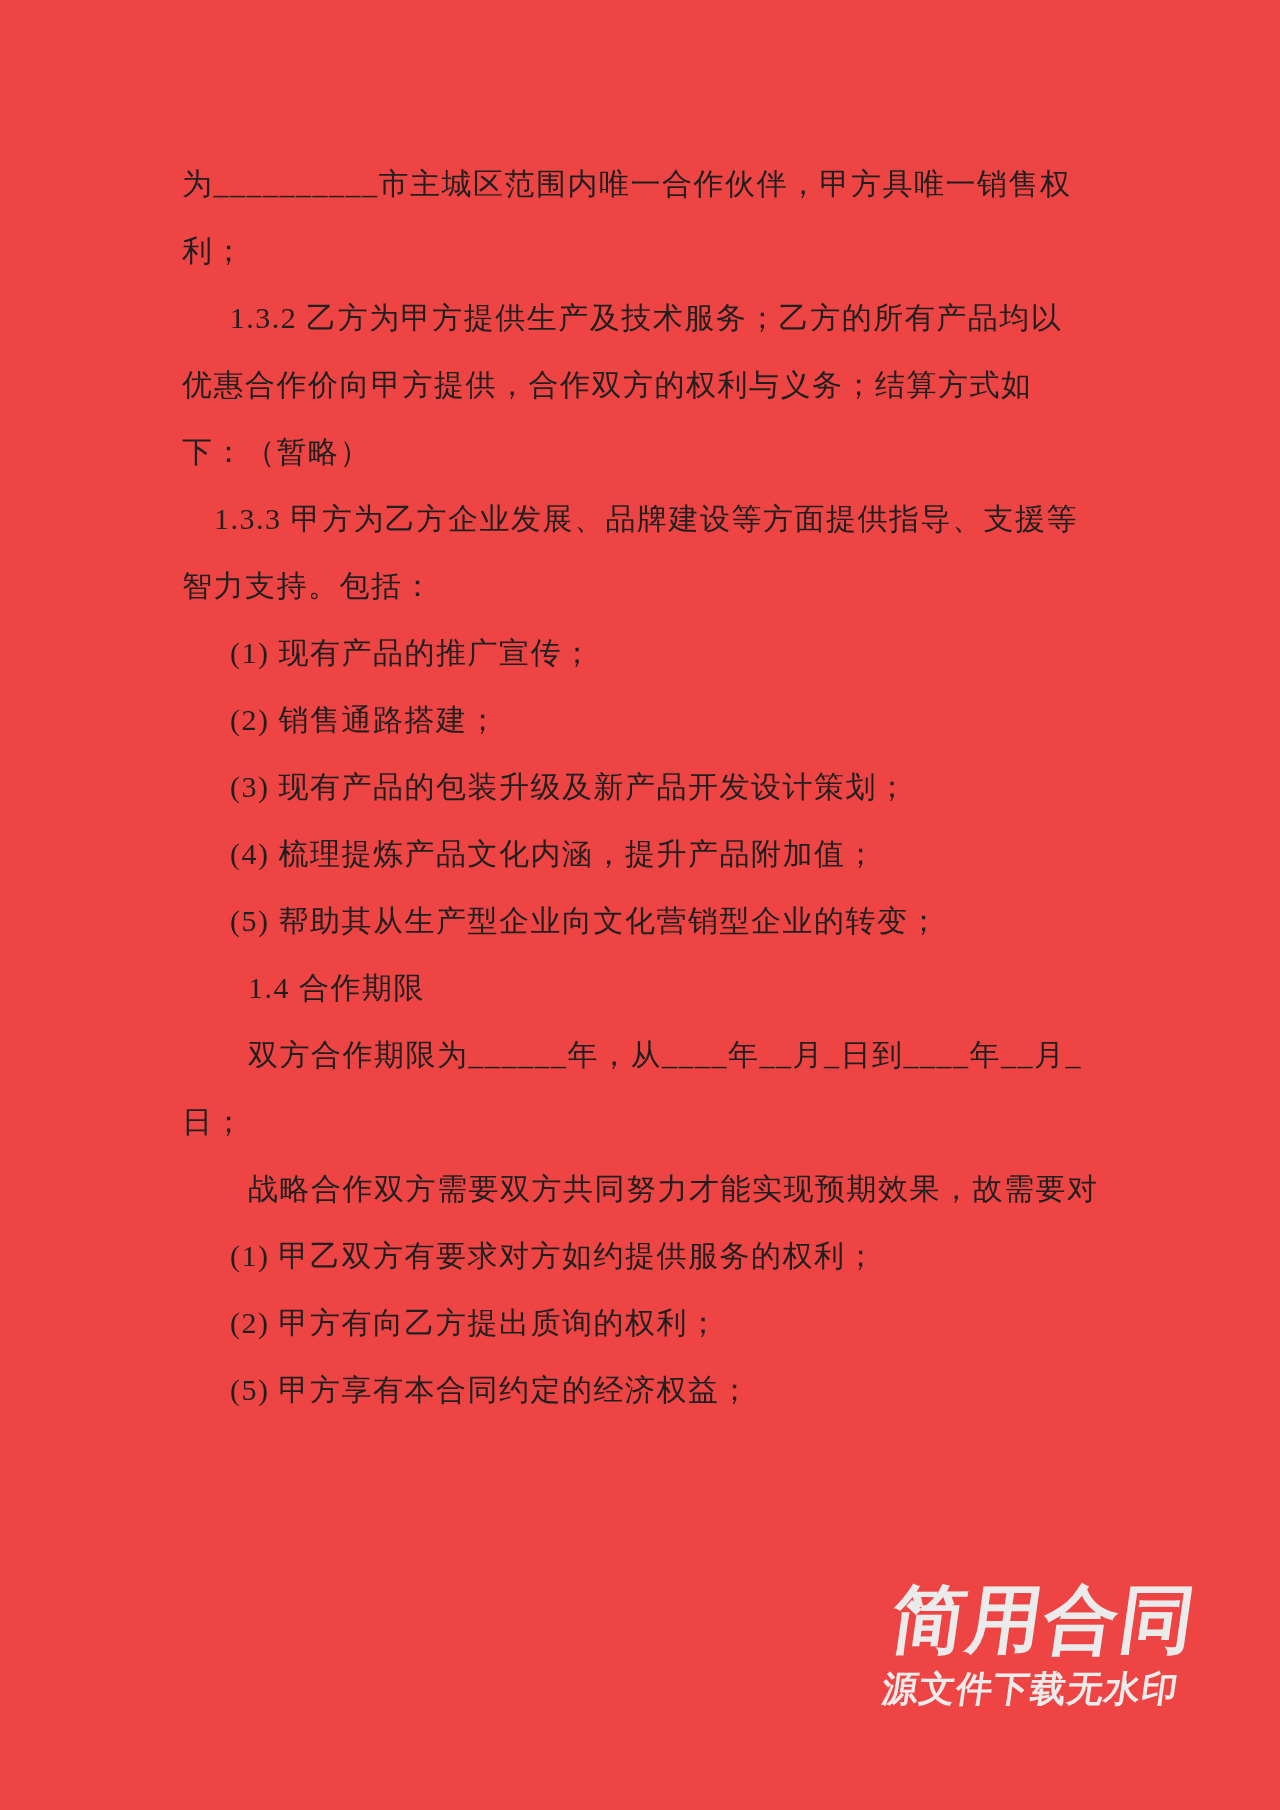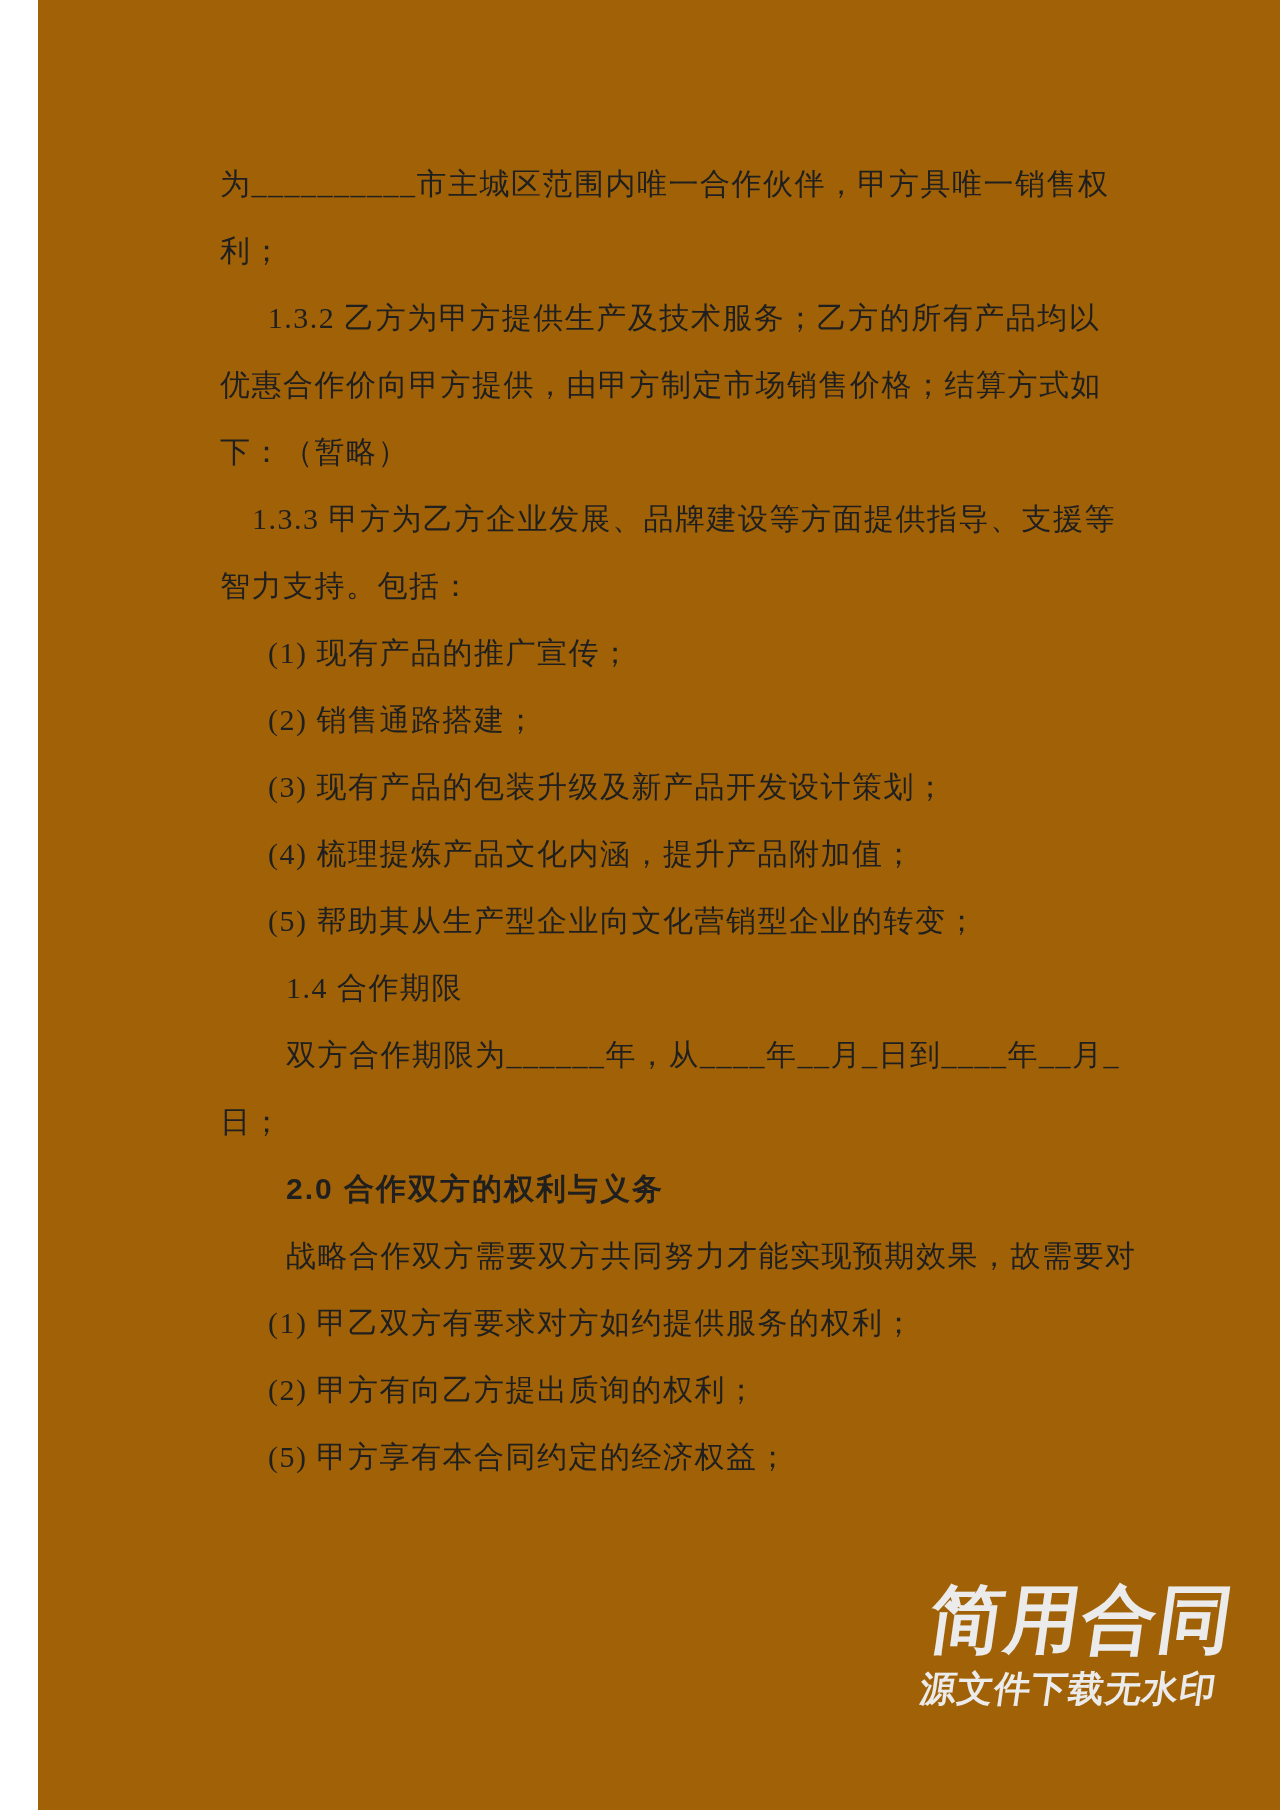--- a/index.html
+++ b/index.html
@@ -10,22 +10,21 @@
     width: 1280px;
     height: 1810px;
     background: #ffffff;
     position: relative;
     overflow: hidden;
     font-family: "Liberation Serif", "DejaVu Serif", serif;
   }
   .page {
     position: absolute;
     inset: 0;
-    background: #a16207;
-    margin-left: 38px;
+    background: #ef4444;
   }
   
   .doc {
     position: absolute;
     left: 182px;
     top: 150px;
     width: 900px;
     font-size: 30px;
     color: #1f1f1f;
     font-family: "Liberation Serif", "DejaVu Serif", serif;
@@ -70,33 +69,32 @@
   }
 </style>
 </head>
 <body>
 
 <div class="page">
   <main class="doc" id="doc" style="color: rgb(31, 31, 31);">
       <p class="line">为__________市主城区范围内唯一合作伙伴，甲方具唯一销售权</p>
       <p class="line">利；</p>
       <p class="line indent-sub">1.3.2 乙方为甲方提供生产及技术服务；乙方的所有产品均以</p>
-      <p class="line">优惠合作价向甲方提供，由甲方制定市场销售价格；结算方式如</p>
+      <p class="line">优惠合作价向甲方提供，合作双方的权利与义务；结算方式如</p>
       <p class="line">下：（暂略）</p>
       <p class="line indent-sub">1.3.3 甲方为乙方企业发展、品牌建设等方面提供指导、支援等</p>
       <p class="line">智力支持。包括：</p>
       <p class="line indent-list">(1) 现有产品的推广宣传；</p>
       <p class="line indent-list">(2) 销售通路搭建；</p>
       <p class="line indent-list">(3) 现有产品的包装升级及新产品开发设计策划；</p>
       <p class="line indent-list">(4) 梳理提炼产品文化内涵，提升产品附加值；</p>
       <p class="line indent-list">(5) 帮助其从生产型企业向文化营销型企业的转变；</p>
       <p class="line indent-para">1.4  合作期限</p>
       <p class="line indent-para">双方合作期限为______年，从____年__月_日到____年__月_</p>
       <p class="line">日；</p>
-      <p class="line indent-para bold">2.0  合作双方的权利与义务</p>
       <p class="line indent-para">战略合作双方需要双方共同努力才能实现预期效果，故需要对</p>
       <p class="line indent-list">(1) 甲乙双方有要求对方如约提供服务的权利；</p>
       <p class="line indent-list">(2) 甲方有向乙方提出质询的权利；</p>
       <p class="line indent-list">(5) 甲方享有本合同约定的经济权益；</p>
     </main>
 
   <div class="watermark" style="color: rgb(235, 235, 235);">
     <div class="wm-title">简用合同</div>
     <div class="wm-sub">源文件下载无水印</div>
   </div>

